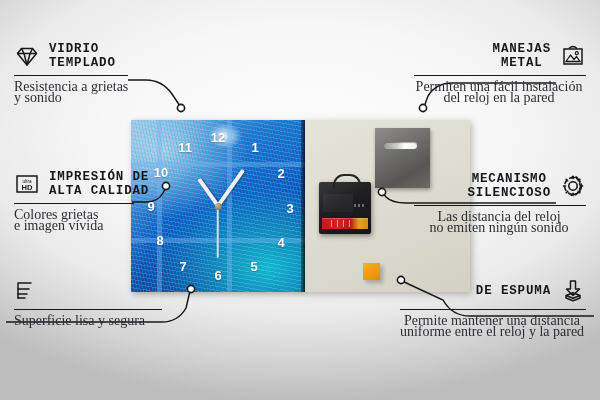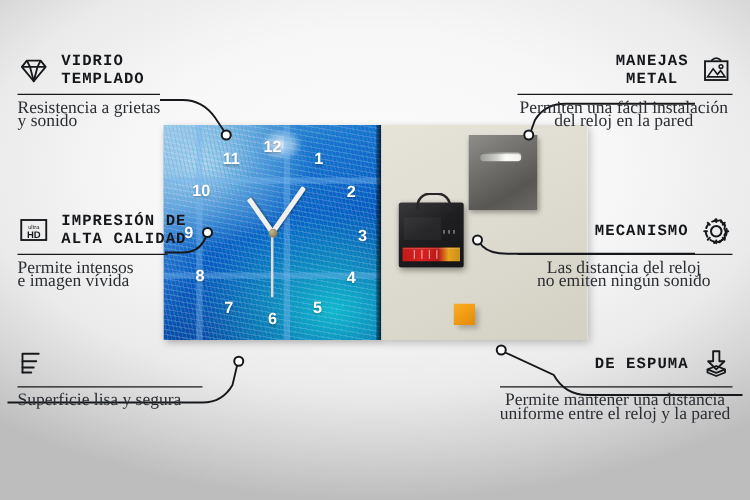--- a/index.html
+++ b/index.html
@@ -9,21 +9,21 @@
     background:#f4f4f4;
   }
   #stage{position:relative;width:600px;height:400px;overflow:hidden;
     background:
       radial-gradient(ellipse 78% 66% at 50% 34%, #fbfbfb 0%, #f7f7f7 42%, #eaeaea 68%, #d2d2d2 86%, #bdbdbd 100%);
   }
   .layer{position:absolute;top:0;left:0;width:600px;height:400px;}
   svg.layer{pointer-events:none;}
 
   
-  #photo{position:absolute;left:131px;top:100px;width:339px;height:172px;text-align:center;}
+  #photo{position:absolute;left:131px;top:120px;width:339px;height:172px;text-align:center;}
   #clockpanel{
     position:absolute;left:0;top:0;width:174px;height:172px;
     background:
       linear-gradient(118deg, rgba(255,255,255,.30) 0%, rgba(255,255,255,0) 34%),
       repeating-linear-gradient(78deg, rgba(0,180,200,.34) 0px, rgba(0,180,200,.34) 1px, rgba(0,0,0,0) 1px, rgba(0,0,0,0) 3px),
       repeating-linear-gradient(10deg, rgba(255,255,255,.16) 0px, rgba(255,255,255,.16) 1px, rgba(0,0,0,0) 1px, rgba(0,0,0,0) 4px),
       radial-gradient(ellipse 120% 90% at 78% 86%, #14b8cf 0%, rgba(20,184,207,0) 52%),
       radial-gradient(ellipse 90% 70% at 18% 18%, #9fc6e8 0%, rgba(159,198,232,0) 55%),
       linear-gradient(160deg, #5f9fd8 0%, #1f6fd0 26%, #0f58c4 52%, #1348a8 74%, #0c3f9e 100%);
     box-shadow:2px 2px 6px rgba(0,0,0,.30);
@@ -190,21 +190,21 @@
         <rect x="3" y="5" width="20" height="16" fill="none" stroke="#16181b" stroke-width="1.5"></rect>
         <text x="13" y="12.4" font-family="Liberation Sans, sans-serif" font-size="4.6" text-anchor="middle" fill="#16181b">ultra</text>
         <text x="13" y="19" font-family="Liberation Sans, sans-serif" font-size="7.6" font-weight="bold" text-anchor="middle" fill="#16181b">HD</text>
       </svg>
       <div>
         <div class="ctitle">IMPRESIÓN DE</div>
         <div class="ctitle">ALTA CALIDAD</div>
       </div>
     </div>
     <div class="rule" style="margin-top:5px;width:120px"></div>
-    <div class="cdesc" style="margin-top:5px">Permite intensos</div>
+    <div class="cdesc" style="margin-top:5px">Colores grietas</div>
     <div class="cdesc">e imagen vívida</div>
   </div>
 
   <div class="callout L" style="left:14px;top:278px;width:122px">
     <div class="hdr">
       <svg class="ico" viewBox="0 0 26 26">
         <g stroke="#16181b" stroke-width="1.5" fill="none" stroke-linecap="round">
           <path d="M4,5 L17,5 M4,5 L4,11"></path>
           <path d="M4,11 L15,11 M4,11 L4,16"></path>
           <path d="M4,16 L13,16 M4,16 L4,20"></path>
@@ -231,20 +231,21 @@
     </div>
     <div class="rule" style="margin-top:5px;margin-left:auto;width:172px"></div>
     <div class="cdesc" style="margin-top:5px">Permiten una fácil instalación</div>
     <div class="cdesc">del reloj en la pared</div>
   </div>
 
   <div class="callout R" style="left:412px;top:172px;width:174px">
     <div class="hdr">
       <div>
         <div class="ctitle">MECANISMO</div>
+        <div class="ctitle">SILENCIOSO</div>
       </div>
       <svg class="ico" viewBox="0 0 26 26">
         <g fill="none" stroke="#16181b" stroke-width="1.6" stroke-linejoin="round">
           <path d="M13,3.2 l2.6,1.5 2.9,-0.6 1.5,2.6 2.1,2.1 -0.6,2.9 1.5,2.6 -1.5,2.6 0.6,2.9 -2.6,1.5 -2.1,2.1 -2.9,-0.6 -2.6,1.5" transform="translate(-1.2,-0.6) scale(0.92) translate(1,1)"></path>
           <circle cx="13" cy="13" r="4.2"></circle>
         </g>
         <g fill="none" stroke="#16181b" stroke-width="1.6" stroke-linecap="round">
           <path d="M13,3.4 V5.6 M13,20.4 V22.6 M3.4,13 H5.6 M20.4,13 H22.6
                    M6.2,6.2 L7.8,7.8 M18.2,18.2 L19.8,19.8 M19.8,6.2 L18.2,7.8 M7.8,18.2 L6.2,19.8"></path>
           <circle cx="13" cy="13" r="8.4" stroke-dasharray="3.6 3.6"></circle>

